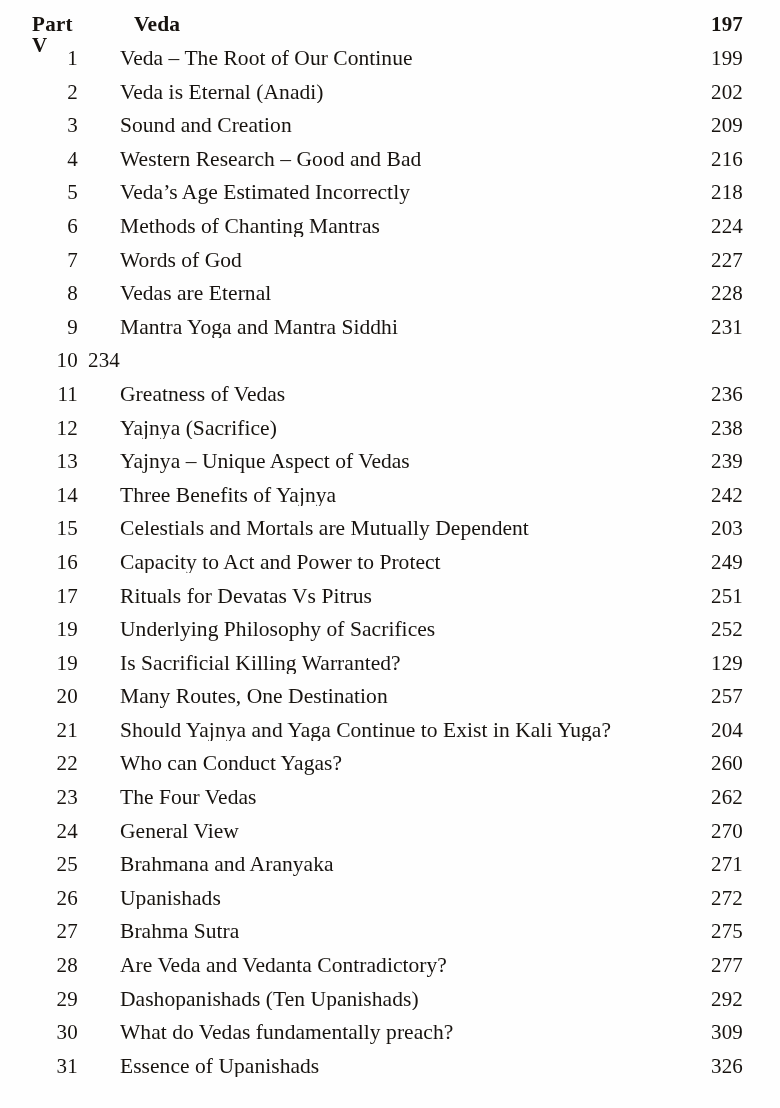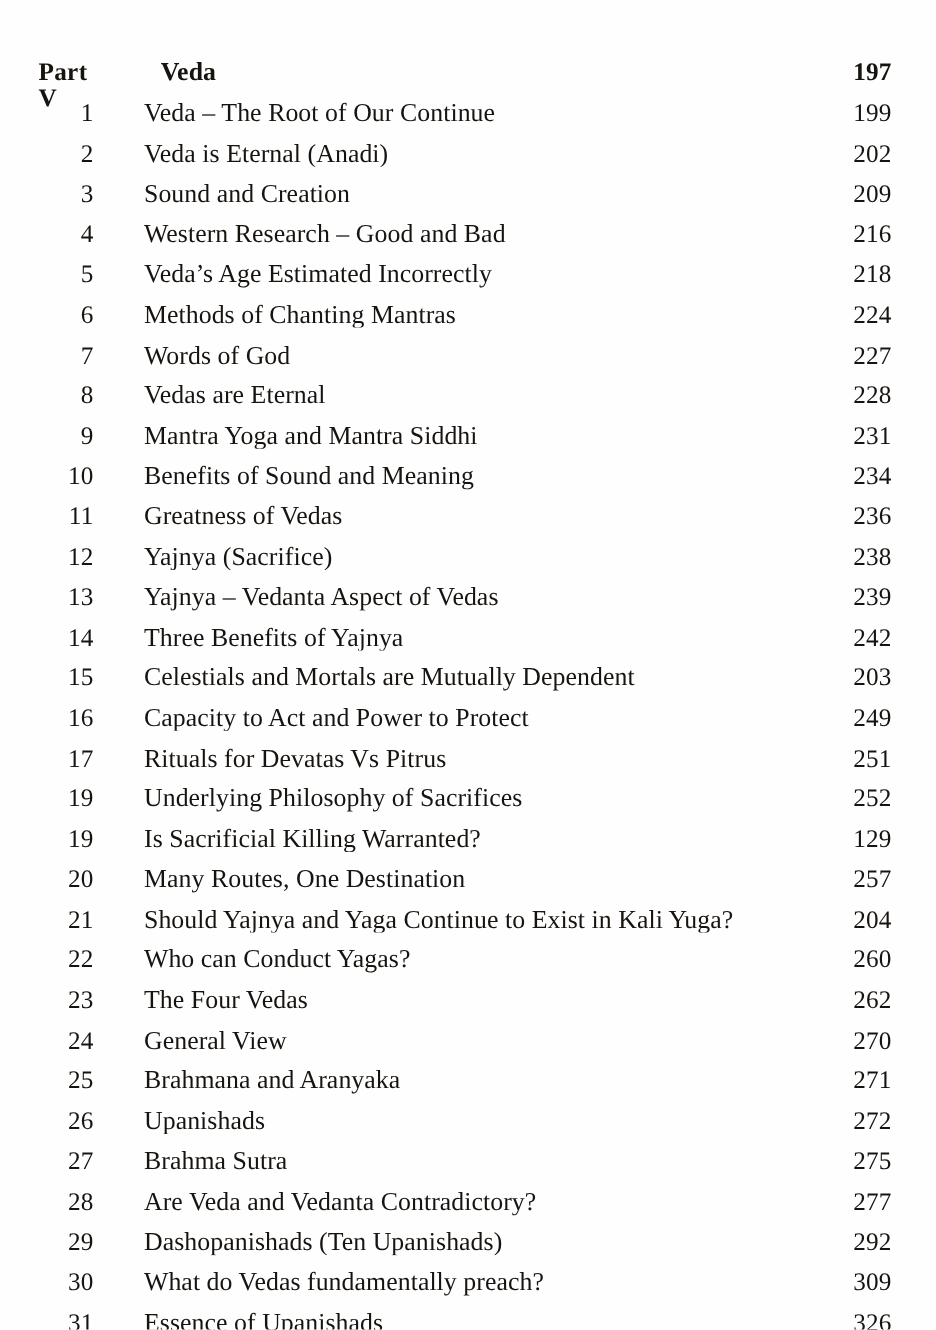--- a/index.html
+++ b/index.html
@@ -47,21 +47,20 @@
   }
 
   .col-title {
     flex: 1 1 auto;
     padding-left: 42px;
     font-size: 21.5px;
     line-height: 1;
     letter-spacing: 0.05px;
     white-space: nowrap;
     overflow: hidden;
-    margin-top: 36px;
   }
 
   .col-page {
     flex: 0 0 52px;
     width: 52px;
     text-align: center;
     font-size: 21px;
     line-height: 1;
     letter-spacing: 0.2px;
   }
@@ -149,36 +148,35 @@
         <span class="col-title">Vedas are Eternal</span>
         <span class="col-page">228</span>
       </div>
       <div class="toc-row entry-row">
         <span class="col-num">9</span>
         <span class="col-title">Mantra Yoga and Mantra Siddhi</span>
         <span class="col-page">231</span>
       </div>
       <div class="toc-row entry-row">
         <span class="col-num">10</span>
-        <span class="col-title">Benefits of Sound and Meaning</span>
         <span class="col-page">234</span>
       </div>
       <div class="toc-row entry-row">
         <span class="col-num">11</span>
         <span class="col-title">Greatness of Vedas</span>
         <span class="col-page">236</span>
       </div>
       <div class="toc-row entry-row">
         <span class="col-num">12</span>
         <span class="col-title">Yajnya (Sacrifice)</span>
         <span class="col-page">238</span>
       </div>
       <div class="toc-row entry-row">
         <span class="col-num">13</span>
-        <span class="col-title">Yajnya – Vedanta Aspect of Vedas</span>
+        <span class="col-title">Yajnya – Unique Aspect of Vedas</span>
         <span class="col-page">239</span>
       </div>
       <div class="toc-row entry-row">
         <span class="col-num">14</span>
         <span class="col-title">Three Benefits of Yajnya</span>
         <span class="col-page">242</span>
       </div>
       <div class="toc-row entry-row">
         <span class="col-num">15</span>
         <span class="col-title">Celestials and Mortals are Mutually Dependent</span>

